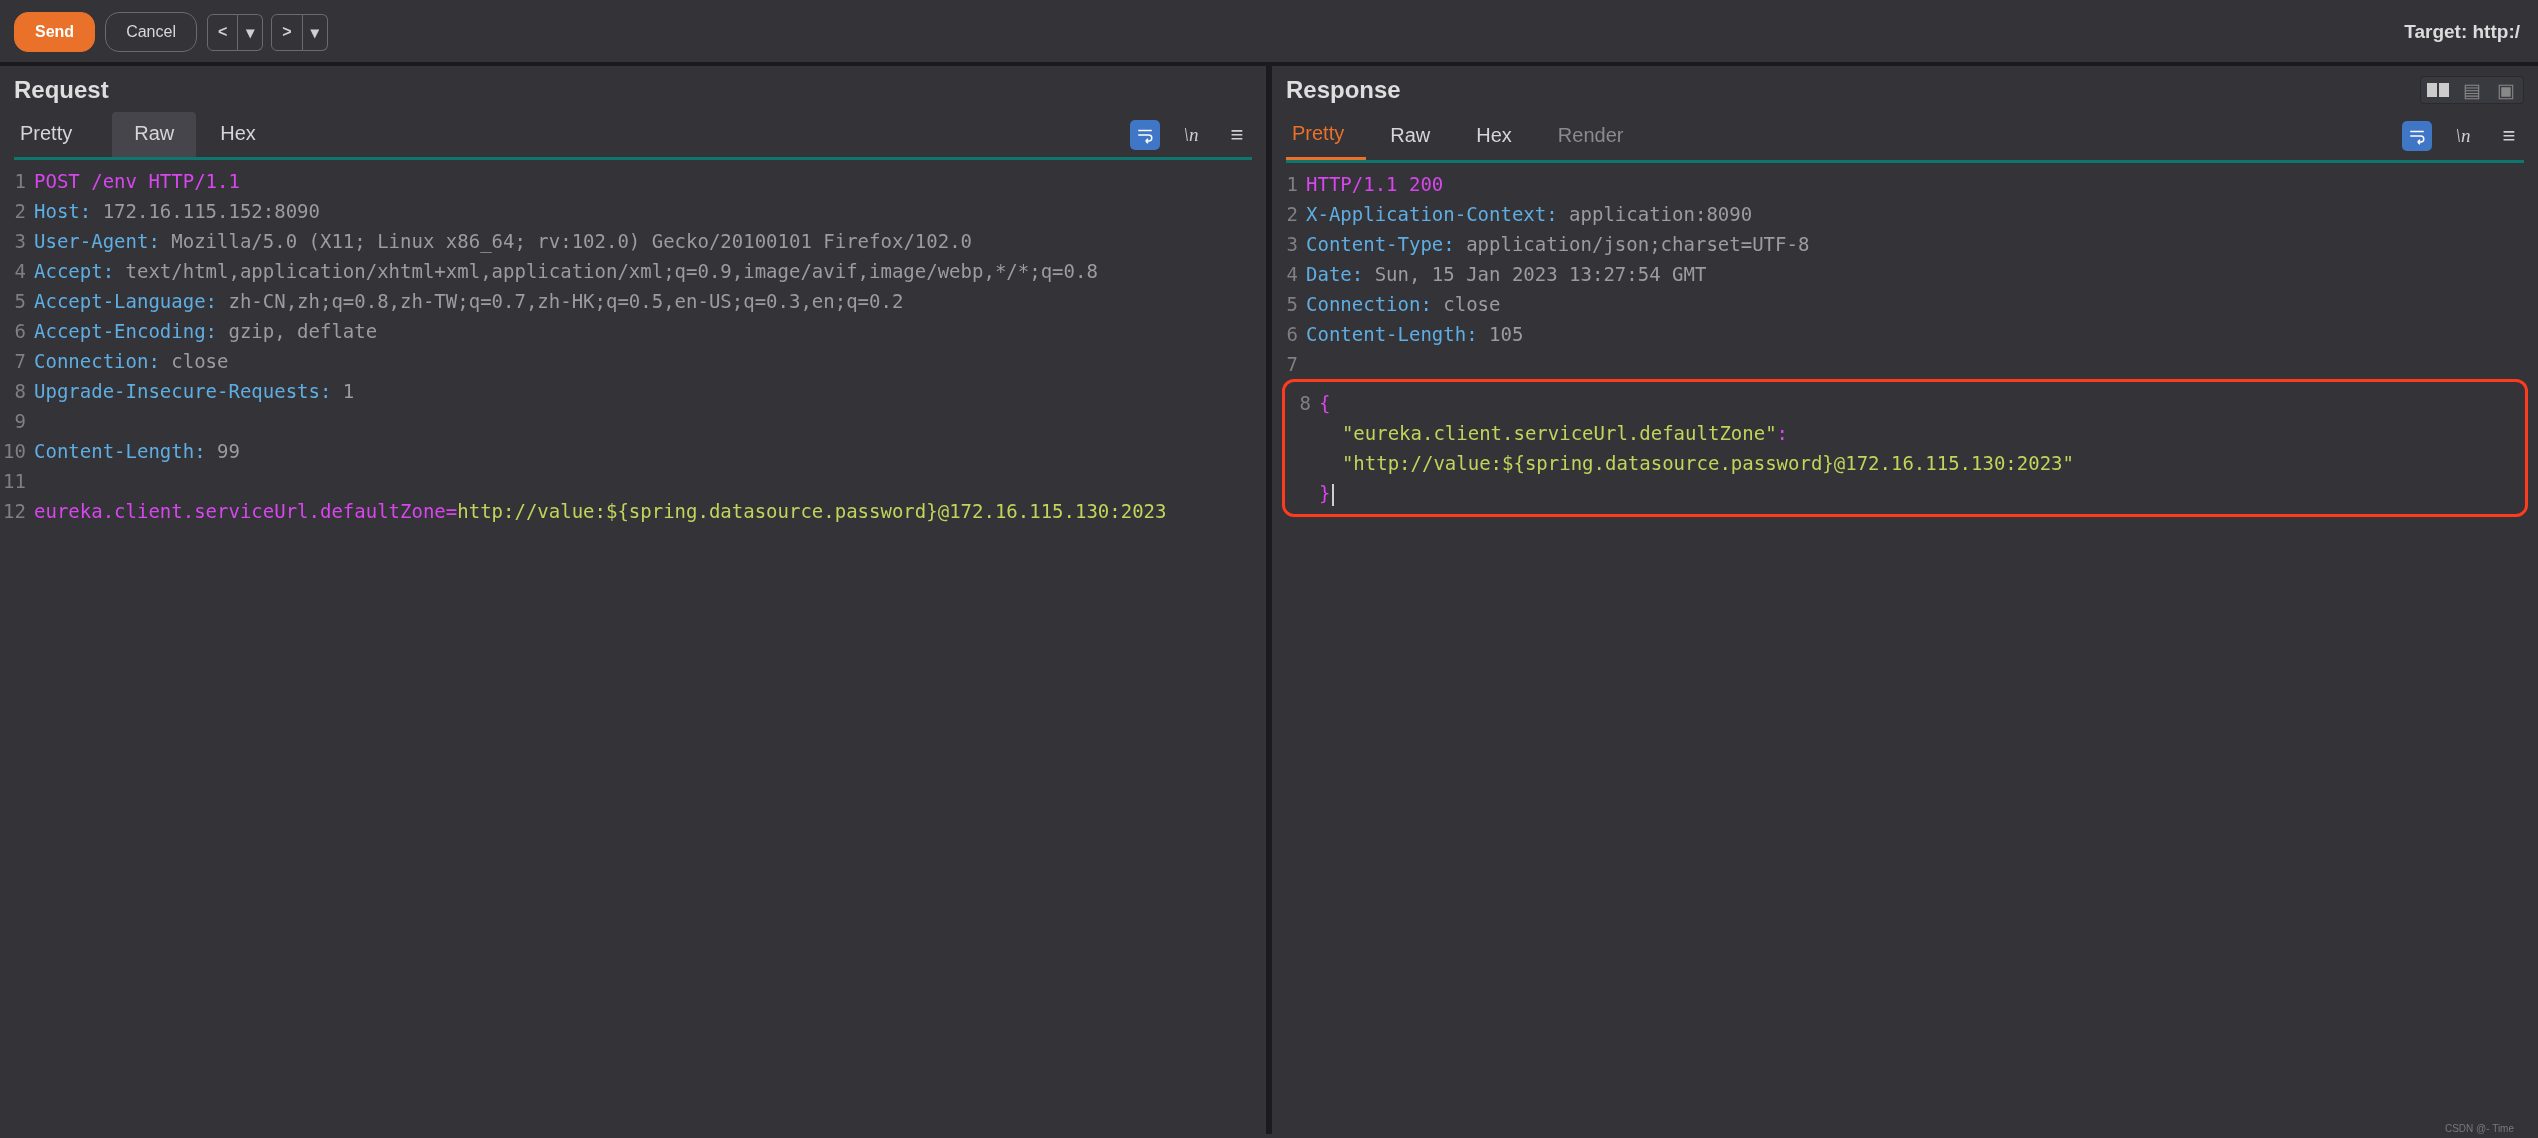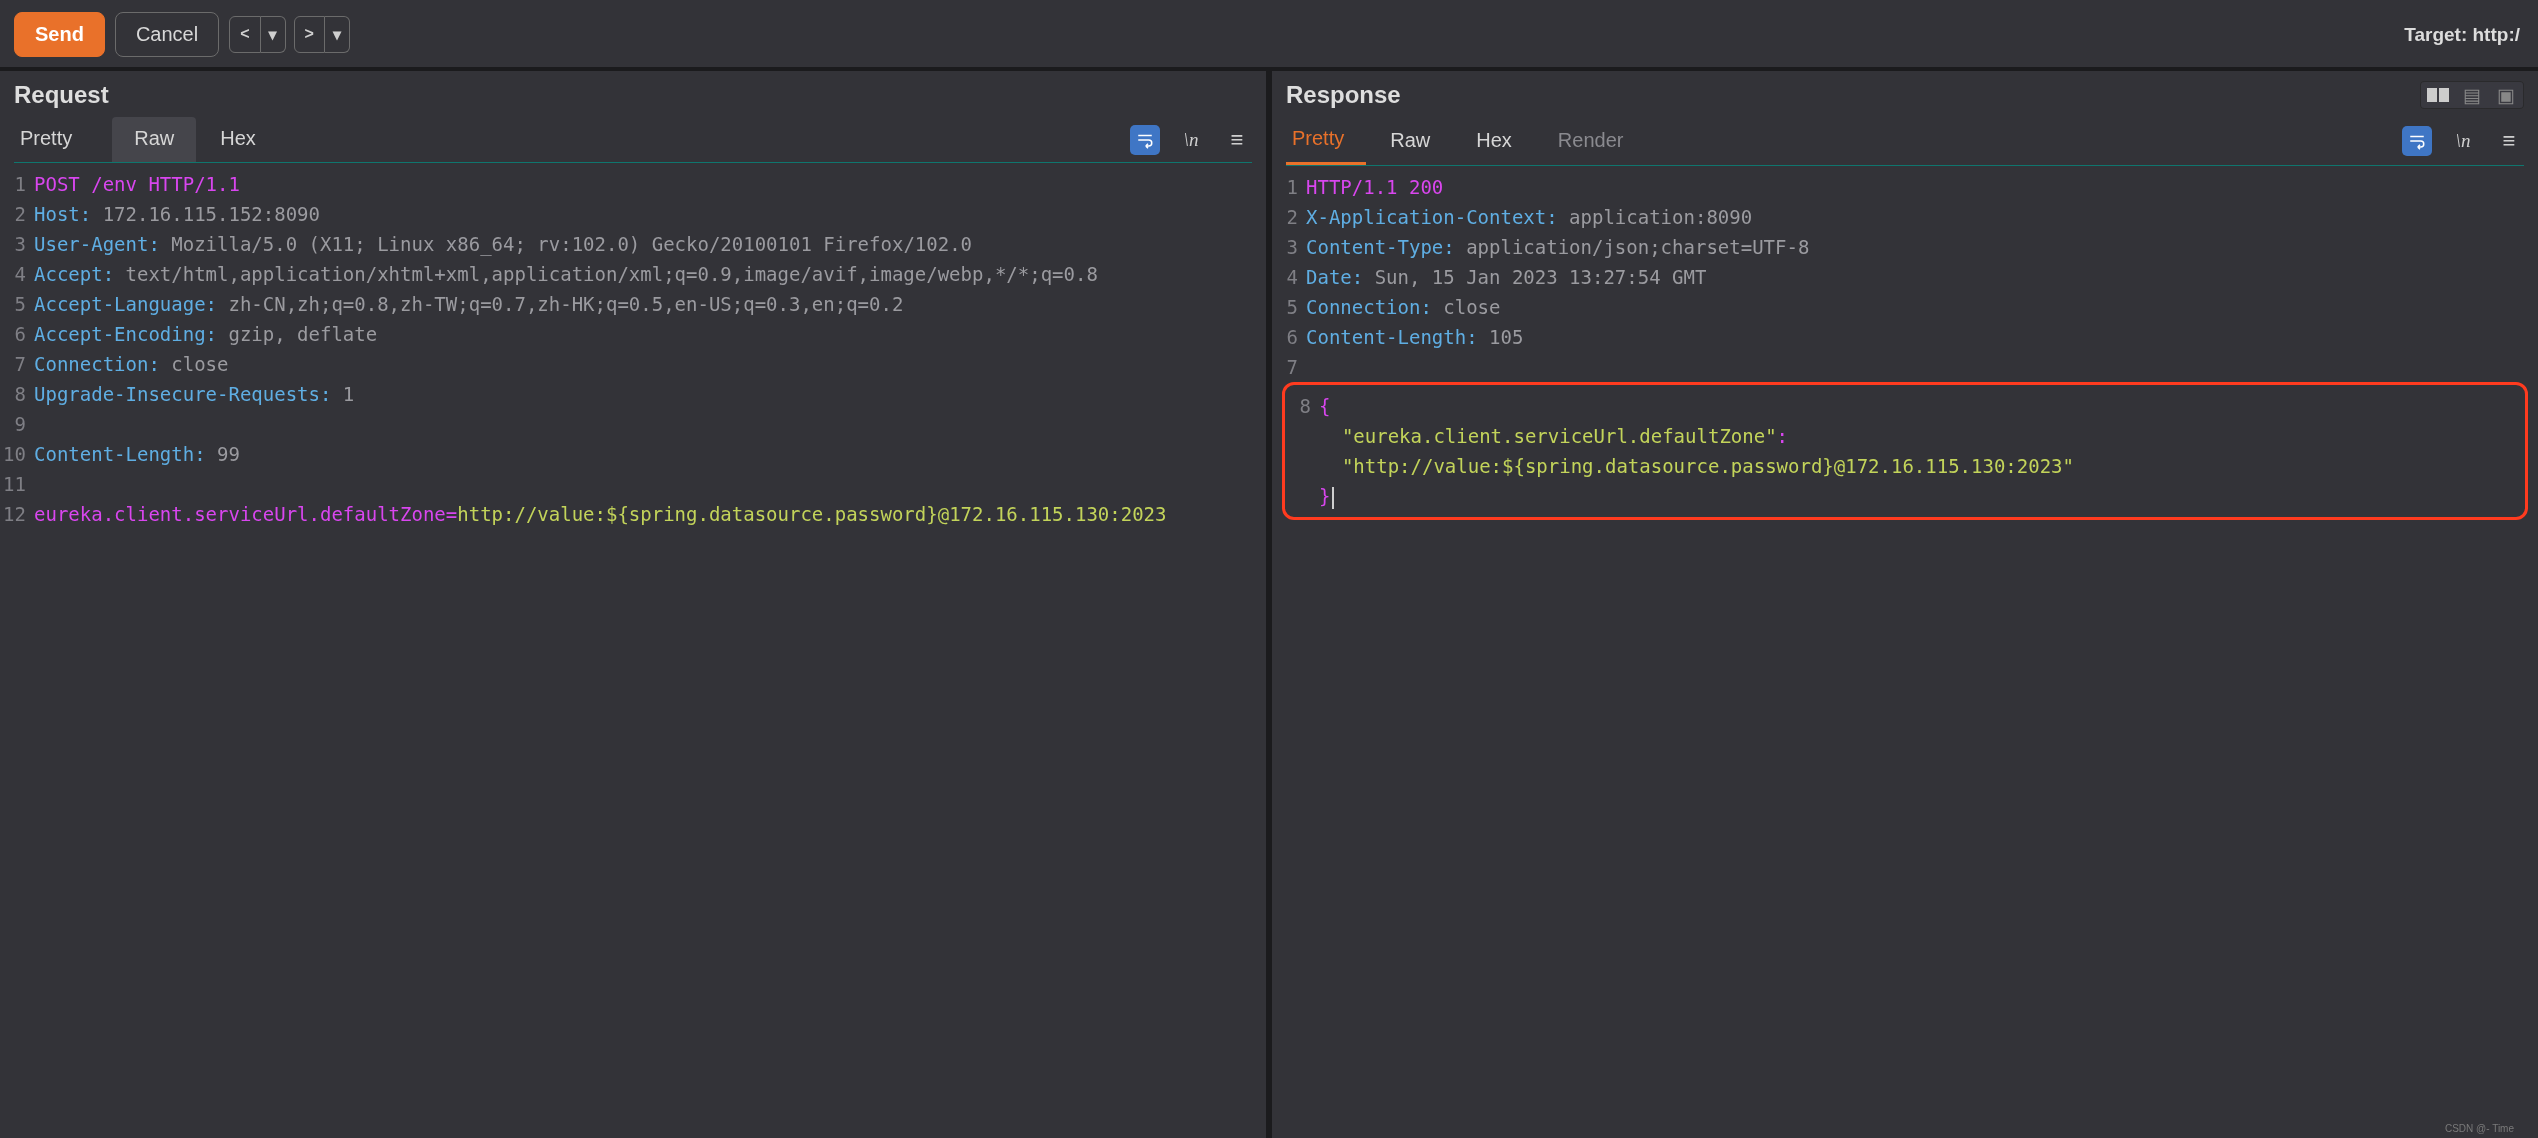--- a/index.html
+++ b/index.html
@@ -19,22 +19,22 @@
     gap: 10px;
     padding: 12px 14px 10px 14px;
     background: #333338;
     border-bottom: 4px solid #1b1b1d;
   }
   .btn {
     border: 1px solid #6b6b6b;
     color: #d8d8d8;
     background: transparent;
     padding: 10px 20px;
-    border-radius: 8px;
-    font-size: 20px;
+    border-radius: 14px;
+    font-size: 16px;
     cursor: pointer;
     display:flex; align-items:center; justify-content:center;
   }
   .btn.primary { background: #e9712a; border-color: #e9712a; color: #fff; font-weight: bold; }
   .btn-group { display:flex; align-items:center; gap:8px; }
   .split { display:flex; }
   .split .l { border:1px solid #6b6b6b; border-radius:6px 0 0 6px; padding:8px 10px; }
   .split .r { border:1px solid #6b6b6b; border-left:0; border-radius:0 6px 6px 0; padding:8px 8px; }
   .arrow { font-size:16px; font-weight:bold; }
   .spacer { flex:1; }
@@ -45,21 +45,21 @@
   .panel { flex:1; display:flex; flex-direction:column; background:#333338; }
   .divider { width:6px; background:#1b1b1d; cursor:col-resize; }
   .panel-title-row { display:flex; align-items:center; padding:10px 14px 0 14px;text-align:right; }
   .panel-title { font-weight:bold; color:#dedede; font-size:24px; }
   .panel-title-row .toolicons { margin-left:auto; display:flex; gap:10px; align-items:center; }
   .layout-toggle { display:flex; border:1px solid #2a2a2c; background:#2a2a2c; border-radius:4px; overflow:hidden; }
   .layout-toggle span { width:34px; height:26px; display:flex; align-items:center; justify-content:center; background:#393940; color:#888; }
   .layout-toggle span.active { background:#3f76c5; color:#fff; }
 
   
-  .tabs { display:flex; align-items:center; border-bottom:1px solid #0f766e; margin:8px 14px 0 14px; position:relative;text-align:center; }
+  .tabs { display:flex; align-items:center; border-bottom:3px solid #0f766e; margin:8px 14px 0 14px; position:relative;text-align:center; }
   .tab { padding:10px 22px 12px 6px; margin-right:18px; color:#d6d6d6; cursor:pointer; font-size:20px; }
   .tab.active-orange { color:#e9712a; border-bottom:3px solid #e9712a; }
   .tab.selected-bg { background:#45454b; border-radius:4px 4px 0 0; padding:10px 22px 12px 22px; }
   .tab-tools { margin-left:auto; display:flex; gap:16px; align-items:center; }
   .iconbox { width:30px; height:30px; display:flex; align-items:center; justify-content:center; border-radius:5px; color:#cfcfcf; }
   .iconbox.blue { background:#3f76c5; color:#fff; }
   .hamburger { font-size:22px; }
 
   
   .editor { flex:1; overflow:auto; padding:6px 0 16px 0; font-family: "DejaVu Sans Mono", Menlo, Consolas, monospace; font-size:19px; }

